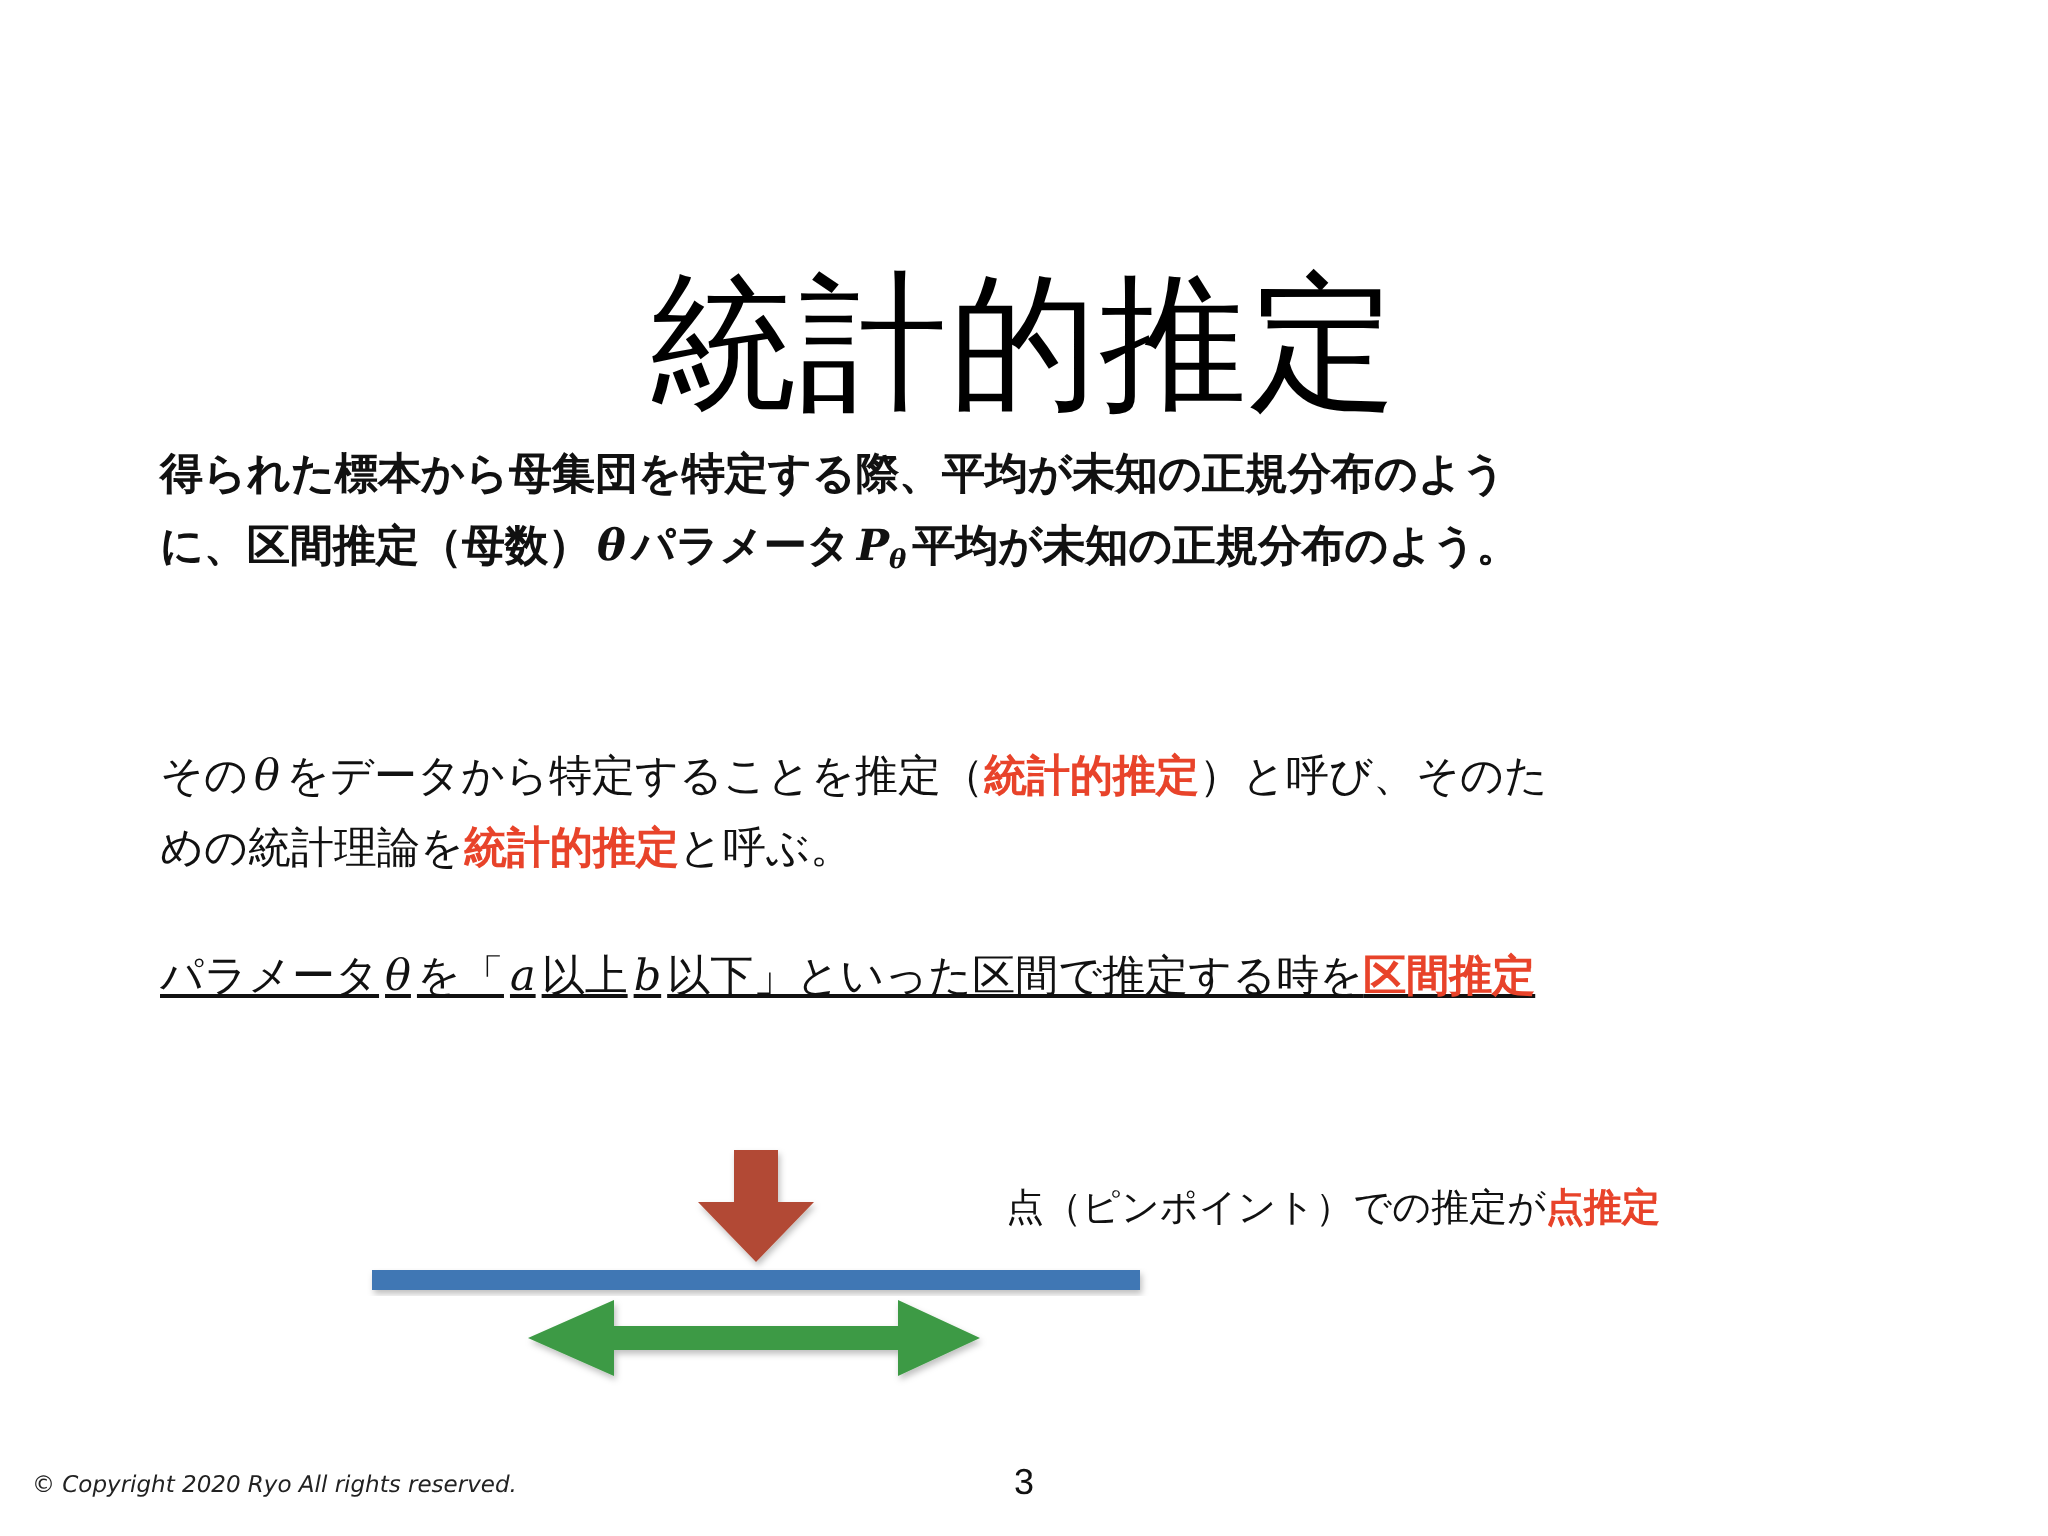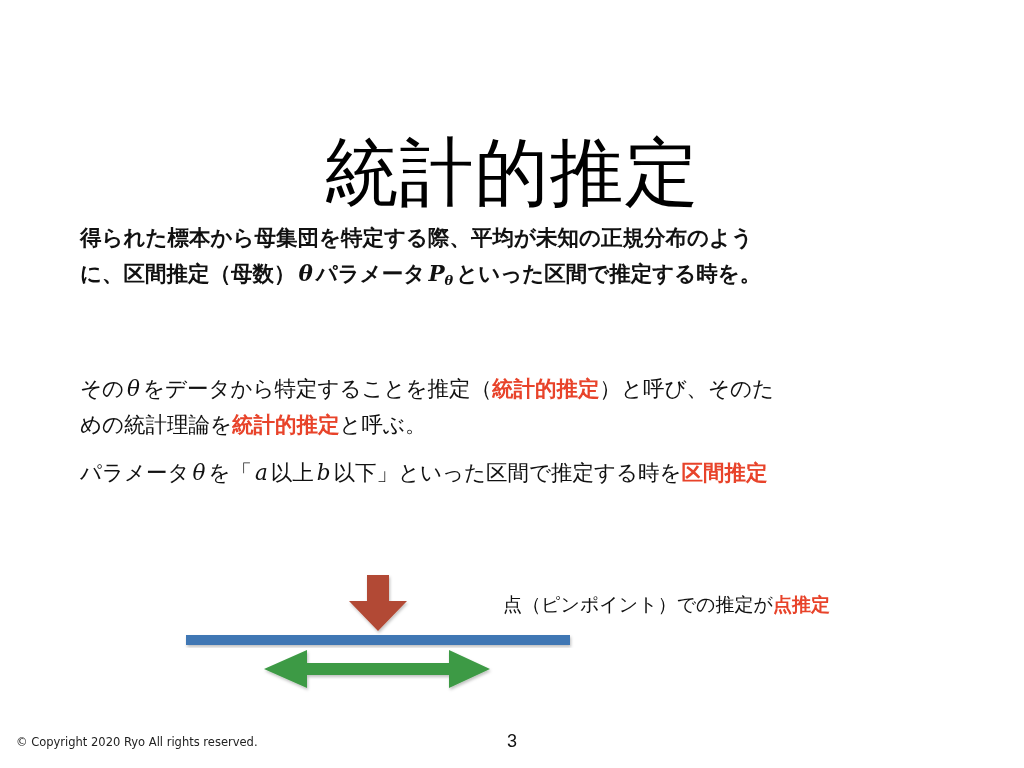--- a/index.html
+++ b/index.html
@@ -45,21 +45,21 @@
     .math sub {
       font-size: 13px;
       vertical-align: -4px;
     }
     .hl {
       color: #e8432a;
       font-weight: bold;
     }
     #para1 { top: 220px; font-weight: bold; }
     #para2 { top: 326px; margin-top: 45px; }
-    #para3 { top: 455px; }
+    #para3 { top: 471px; text-decoration: underline; }
 
     .diagram {
       position: absolute;
       left: 0;
       top: 0;
       width: 811px;
       height: 768px;
       pointer-events: none;
     }
     .diagram svg { position: absolute; left: 0; top: 0; }
@@ -75,20 +75,21 @@
     #legend-interval { left: 510px; top: 655px; }
 
     .footer-copyright {
       position: absolute;
       left: 16px;
       top: 734px;
       font-size: 11.5px;
       line-height: 16px;
       color: #222222;
       font-family: "DejaVu Sans", sans-serif;
+      font-style: italic;
     }
     .footer-page {
       position: absolute;
       left: 500px;
       top: 729px;
       width: 24px;
       text-align: center;
       font-size: 18px;
       line-height: 24px;
       color: #111111;
@@ -100,21 +101,21 @@
 
 <div>
 
   <h1 class="slide-title">統計的推定</h1>
 
   <div class="para" id="para1">
     <span class="line">
       <span>得られた標本から母集団を特定する際、平均が未知の正規分布のよう</span>
     </span>
     <span class="line">
-      <span>に、区間推定（母数）</span><span class="math">θ</span><span>パラメータ</span><span class="math"><span>P</span><sub>θ</sub></span><span>といった区間で推定する時を。</span>
+      <span>に、区間推定（母数）</span><span class="math">θ</span><span>パラメータ</span><span class="math"><span>P</span><sub>θ</sub></span><span>平均が未知の正規分布のよう。</span>
     </span>
   </div>
 
   <div class="para" id="para2">
     <span class="line">
       <span>その</span><span class="math">θ</span><span>をデータから特定することを推定（</span><span class="hl">統計的推定</span><span>）と呼び、そのた</span>
     </span>
     <span class="line">
       <span>めの統計理論を</span><span class="hl">統計的推定</span><span>と呼ぶ。</span>
     </span>

